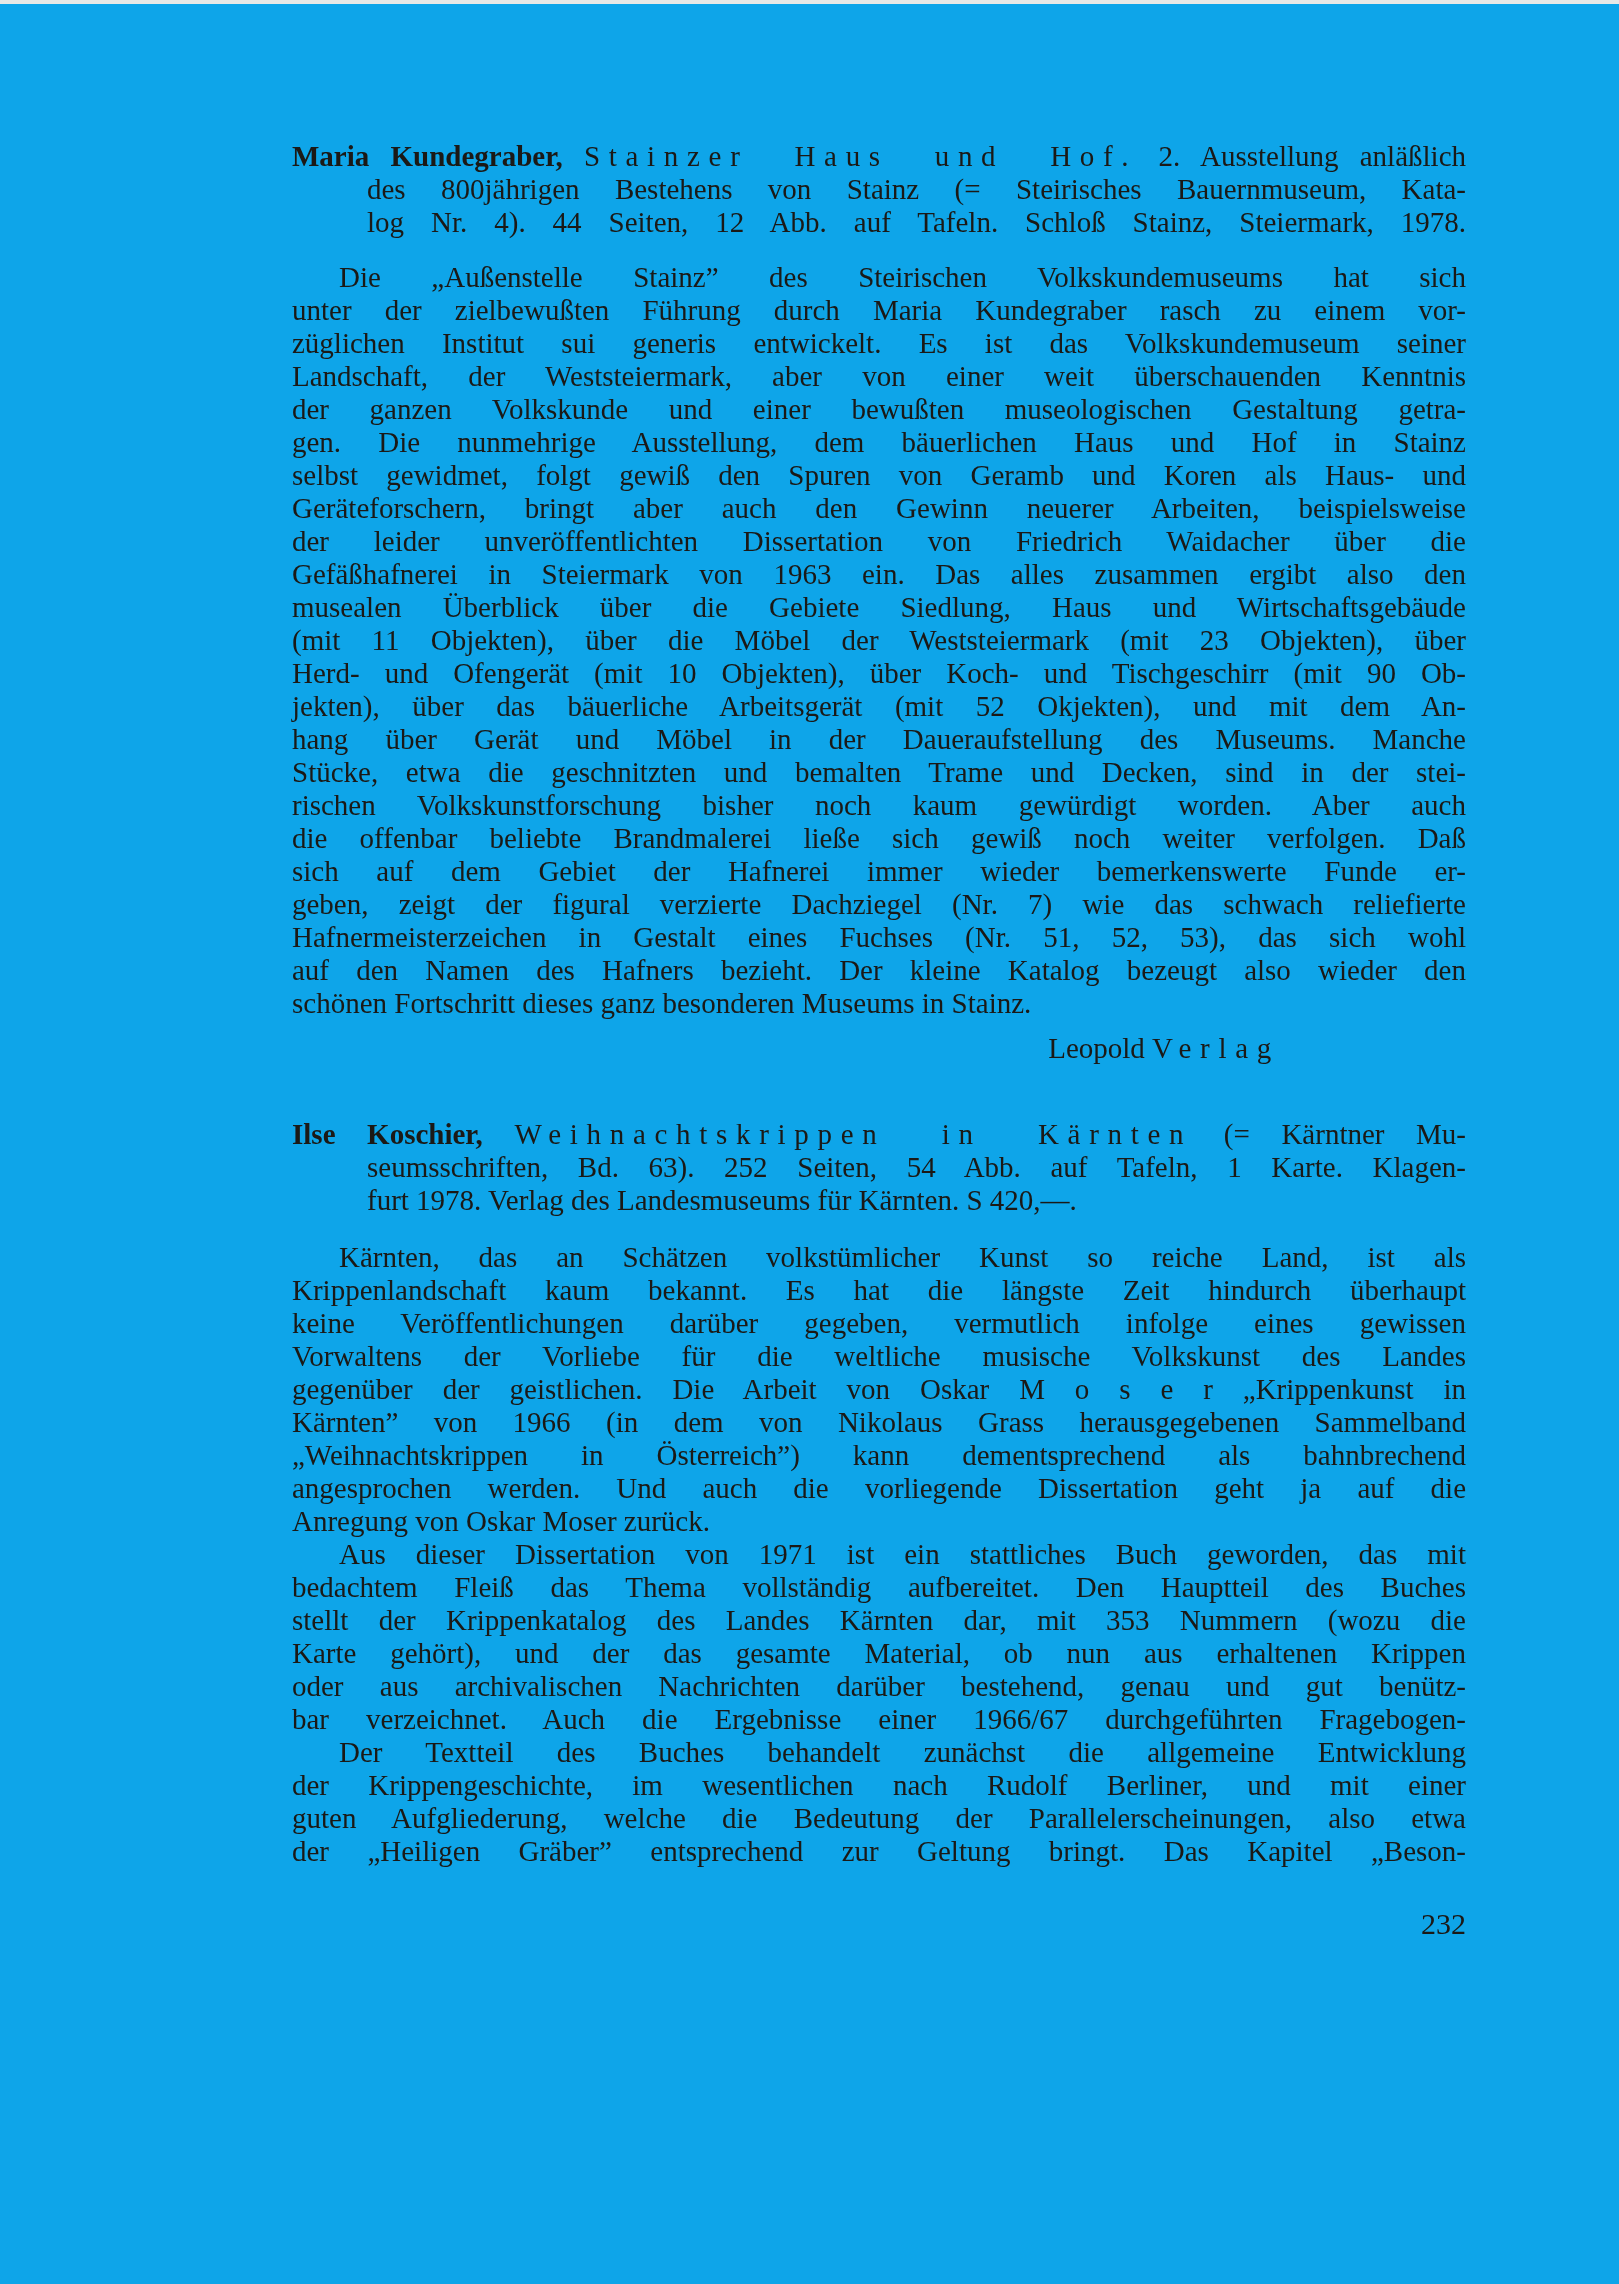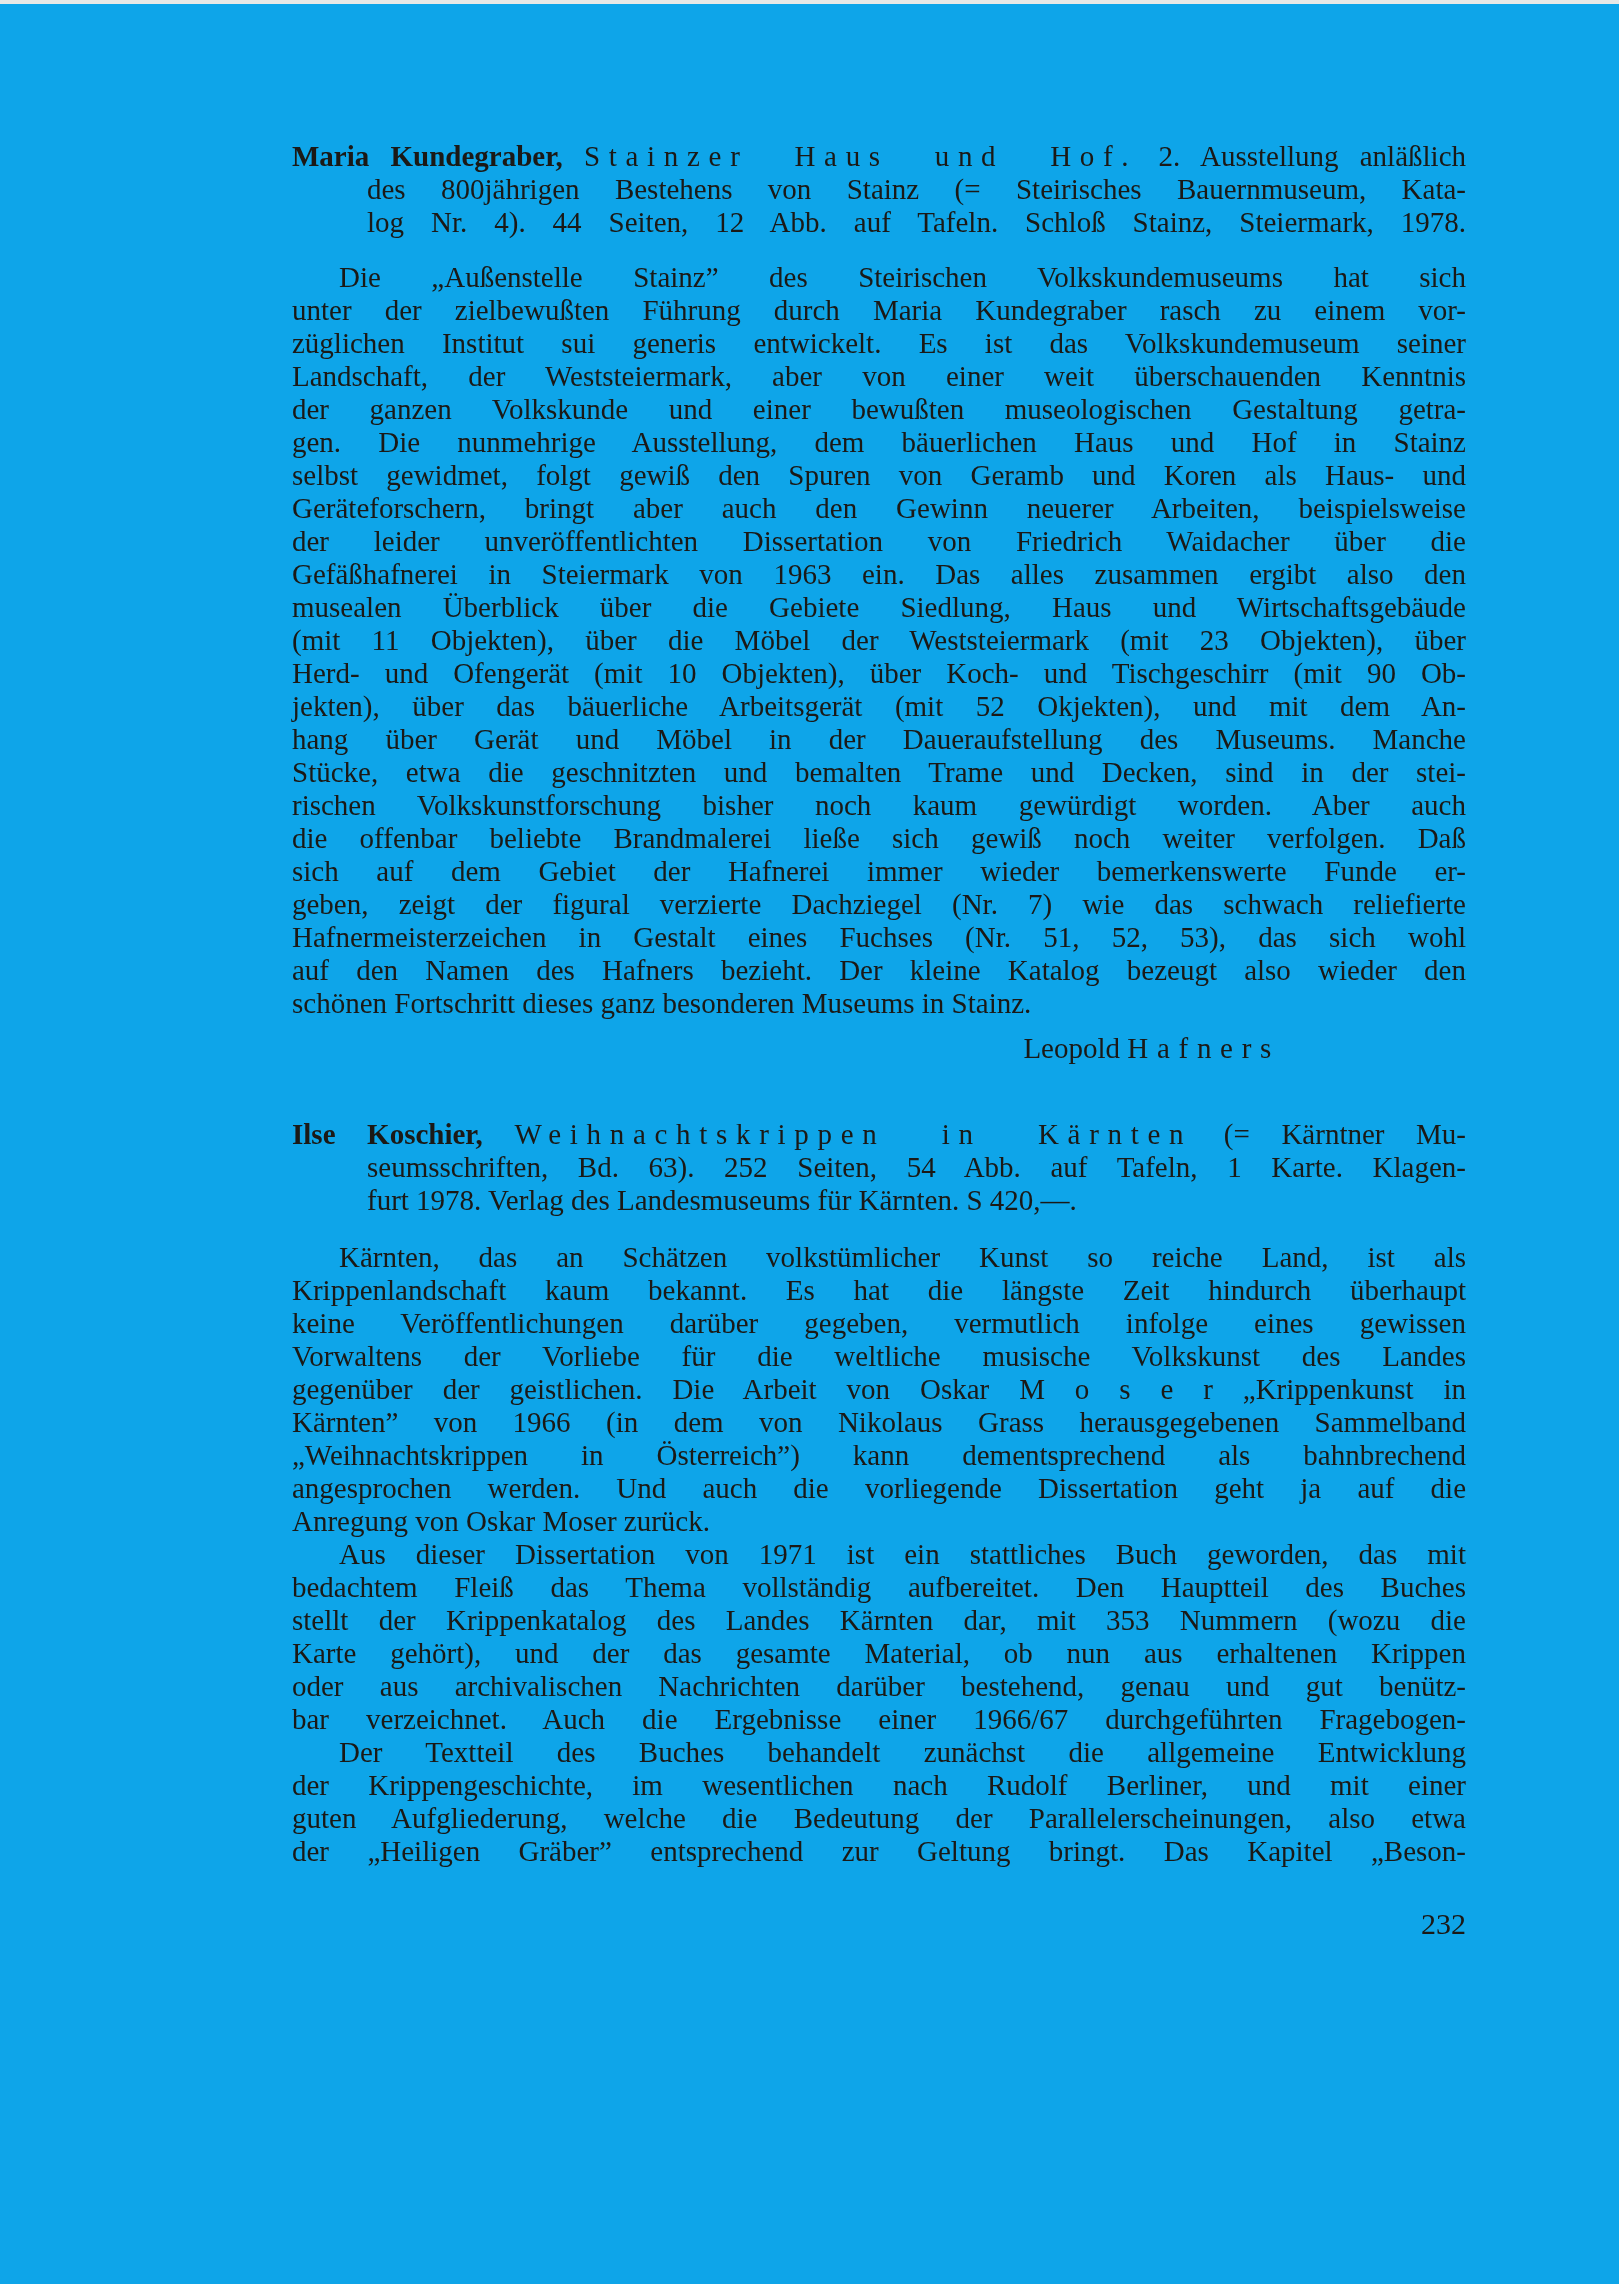--- a/index.html
+++ b/index.html
@@ -96,21 +96,21 @@
           <div class="line">die offenbar beliebte Brandmalerei ließe sich gewiß noch weiter verfolgen. Daß</div>
           <div class="line">sich auf dem Gebiet der Hafnerei immer wieder bemerkenswerte Funde er-</div>
           <div class="line">geben, zeigt der figural verzierte Dachziegel (Nr. 7) wie das schwach reliefierte</div>
           <div class="line">Hafnermeisterzeichen in Gestalt eines Fuchses (Nr. 51, 52, 53), das sich wohl</div>
           <div class="line">auf den Namen des Hafners bezieht. Der kleine Katalog bezeugt also wieder den</div>
           <div class="line last">schönen Fortschritt dieses ganz besonderen Museums in Stainz.</div>
         </div>
 
       <div class="signature">
         <span>Leopold</span>
-        <span class="sperr">Hafners</span>
+        <span class="sperr">Verlag</span>
       </div>
     </section>
 
     <section class="review-2">
       <div>
         <div class="h-line">
           <span class="author">Ilse Koschier,</span>
           <span class="sperr">Weihnachtskrippen in Kärnten</span>
           <span>(= Kärntner Mu-</span>
         </div>

